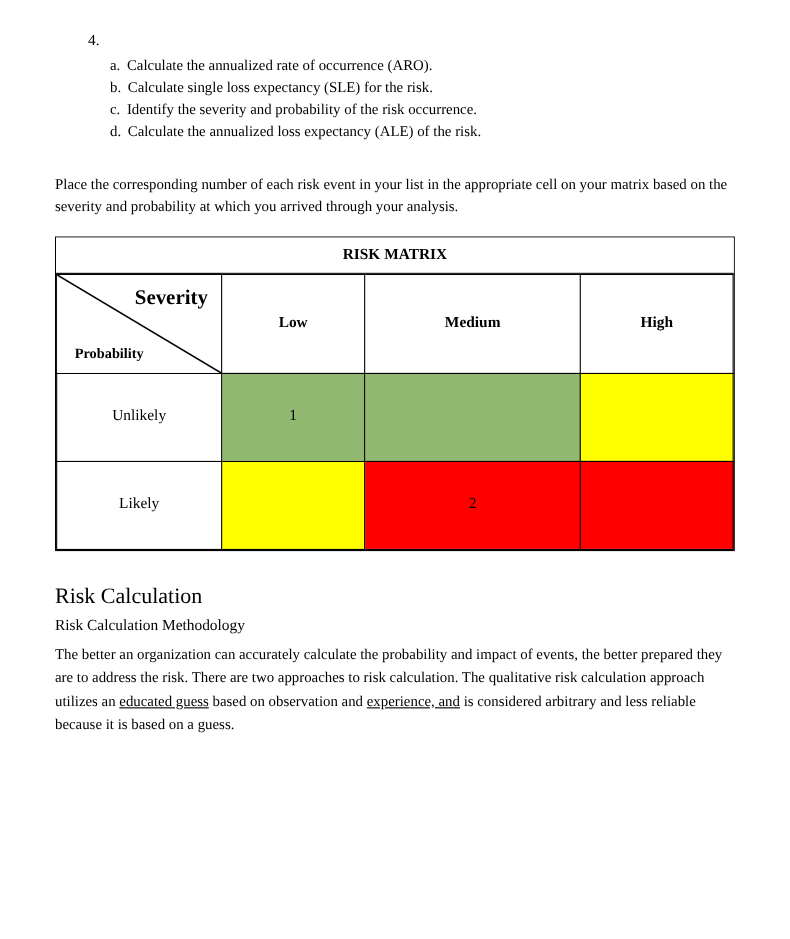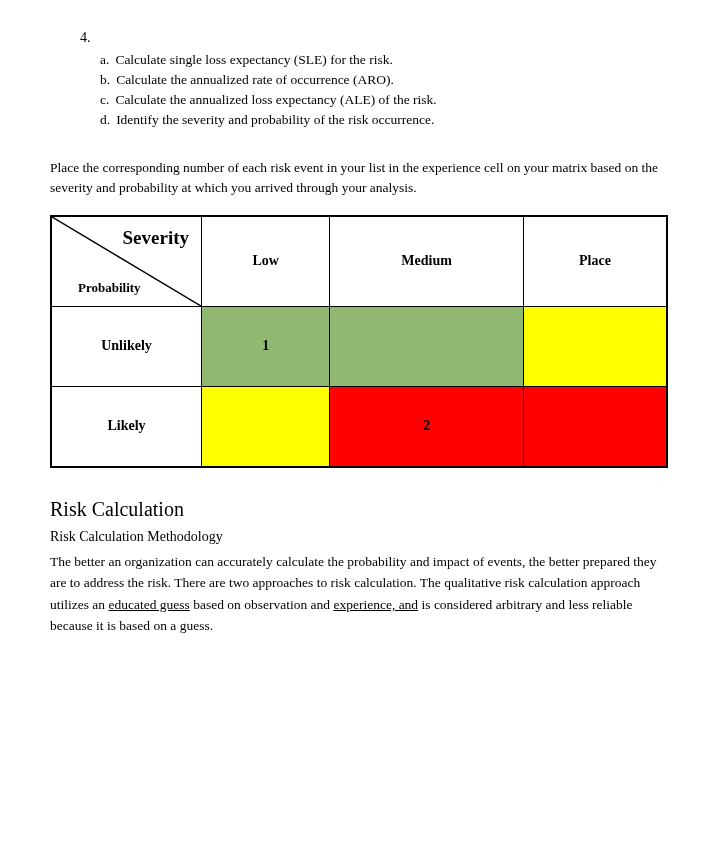--- a/index.html
+++ b/index.html
@@ -99,28 +99,28 @@
     .corner-severity {
       position: absolute;
       top: 10px;
       right: 12px;
       font-weight: bold;
       font-size: 19px;
     }
     .corner-probability {
       position: absolute;
       bottom: 10px;
-      left: 26px;
+      left: 16px;
       font-weight: bold;
       font-size: 13px;
     }
 
     .data-row td {
       font-size: 14px;
-      font-weight: bold;
+      font-weight: normal;
       height: 80px;
       margin-top: 33px;
     }
 
     .row-label {
       background: #fff;
       font-weight: bold;
     }
 
     .cell-green { background-color: #90b870; }
@@ -145,47 +145,48 @@
     .underline {
       text-decoration: underline;
     }
   </style>
 </head>
 <body>
 
 <div class="numbered-list">
   <div class="list-number">4.</div>
   <ul class="sub-list">
+    <li>Calculate the annualized rate of occurrence (ARO).</li>
     <li>Calculate single loss expectancy (SLE) for the risk.</li>
-    <li>Calculate the annualized rate of occurrence (ARO).</li>
+    <li>Identify the severity and probability of the risk occurrence.</li>
     <li>Calculate the annualized loss expectancy (ALE) of the risk.</li>
-    <li>Identify the severity and probability of the risk occurrence.</li>
   </ul>
 </div>
 
 <div>
-  <p class="section-desc">Place the corresponding number of each risk event in your list in the experience cell on your matrix based on the severity and probability at which you arrived through your analysis.</p>
+  <p class="section-desc">Place the corresponding number of each risk event in your list in the appropriate cell on your matrix based on the severity and probability at which you arrived through your analysis.</p>
 
   <div class="risk-matrix-container">
+    <div class="risk-matrix-title">RISK MATRIX</div>
     <table class="matrix-table">
       <tbody>
 
         <tr class="header-row">
           <td class="corner-cell">
             <div class="corner-content">
               <svg viewBox="0 0 150 90" preserveAspectRatio="none">
                 <line x1="0" y1="0" x2="150" y2="90" stroke="#000" stroke-width="1.5"></line>
               </svg>
               <span class="corner-severity">Severity</span>
               <span class="corner-probability">Probability</span>
             </div>
           </td>
           <td>Low</td>
           <td>Medium</td>
-          <td>Place</td>
+          <td>High</td>
         </tr>
 
         <tr class="data-row">
           <td class="row-label">Unlikely</td>
           <td class="cell-green">1</td>
           <td class="cell-green"></td>
           <td class="cell-yellow"></td>
         </tr>
         <tr class="data-row">
           <td class="row-label">Likely</td>

